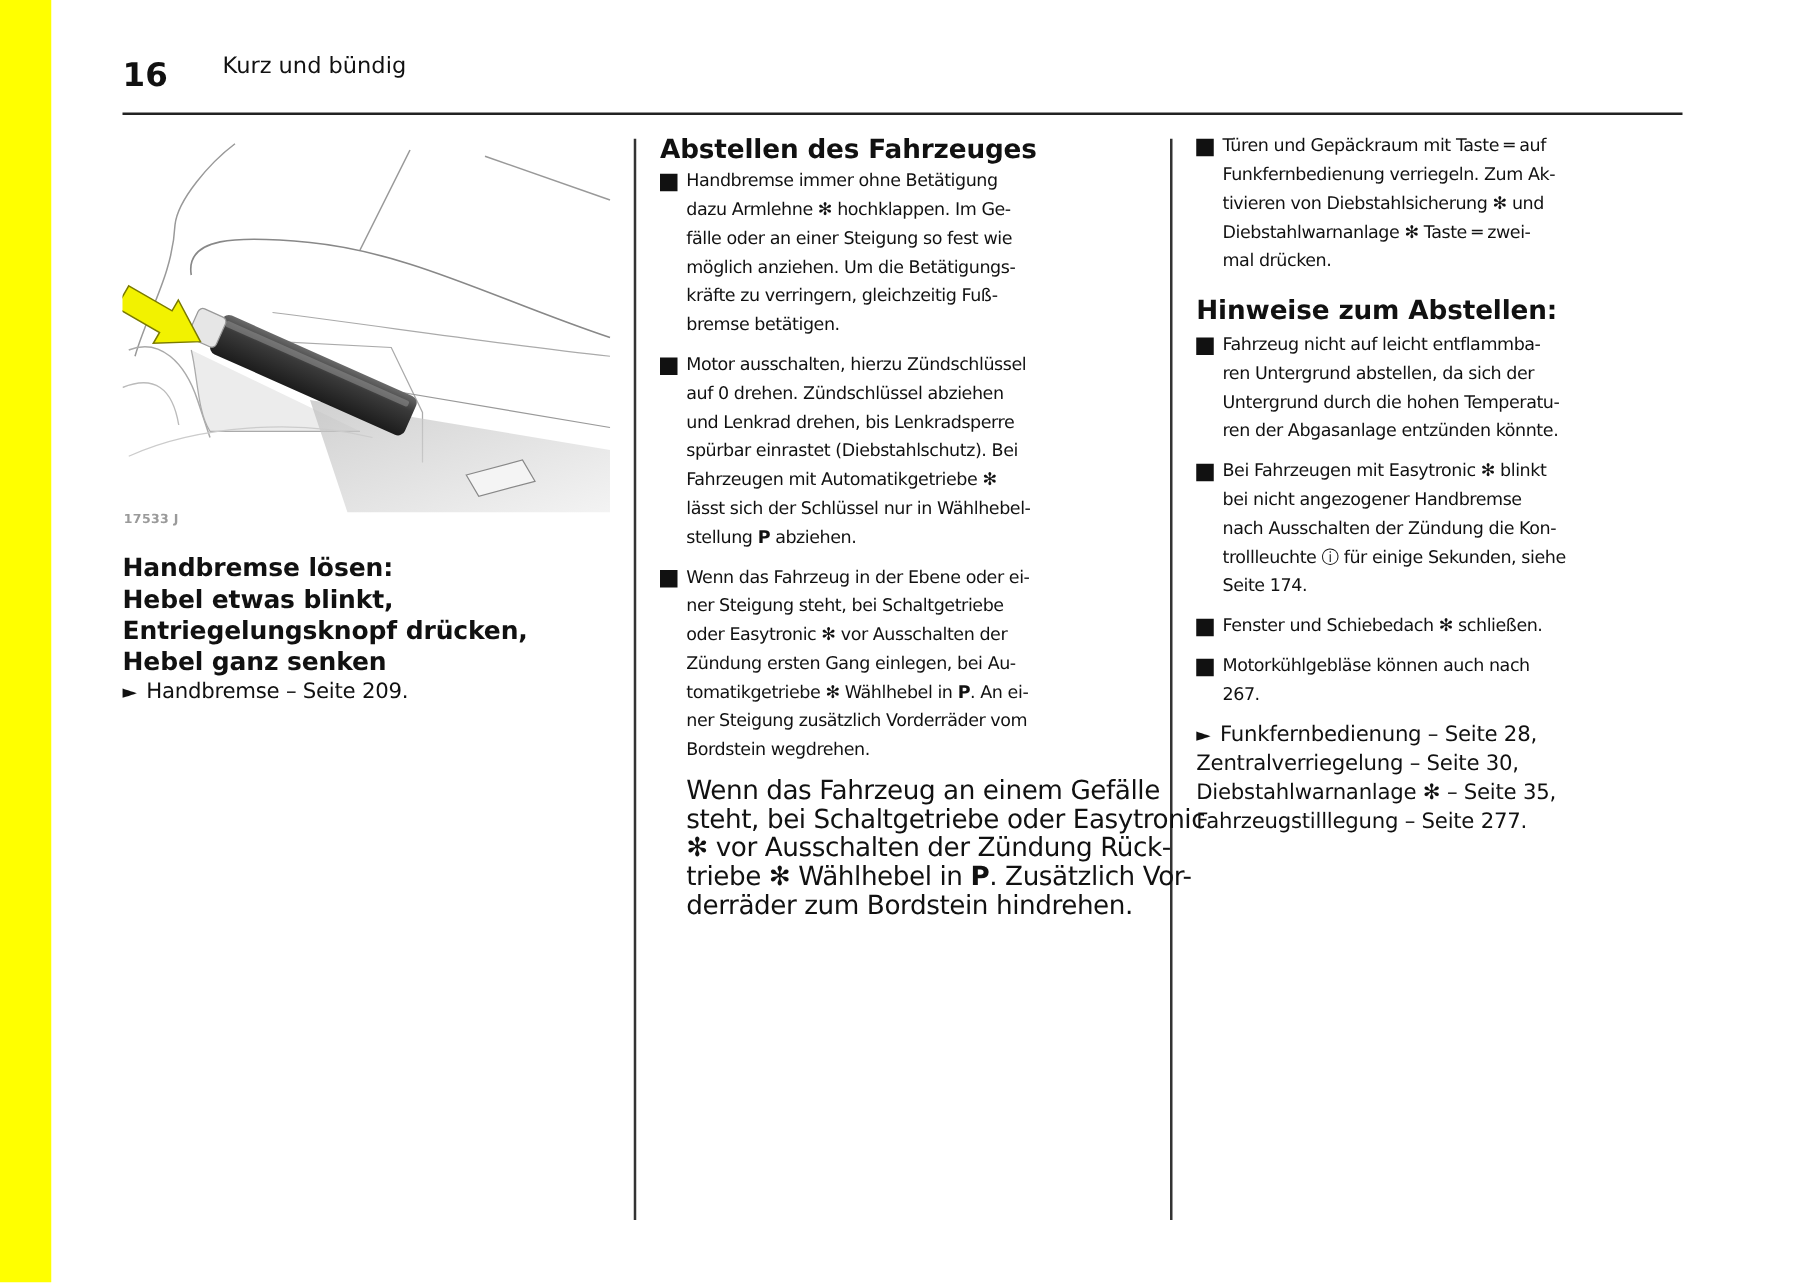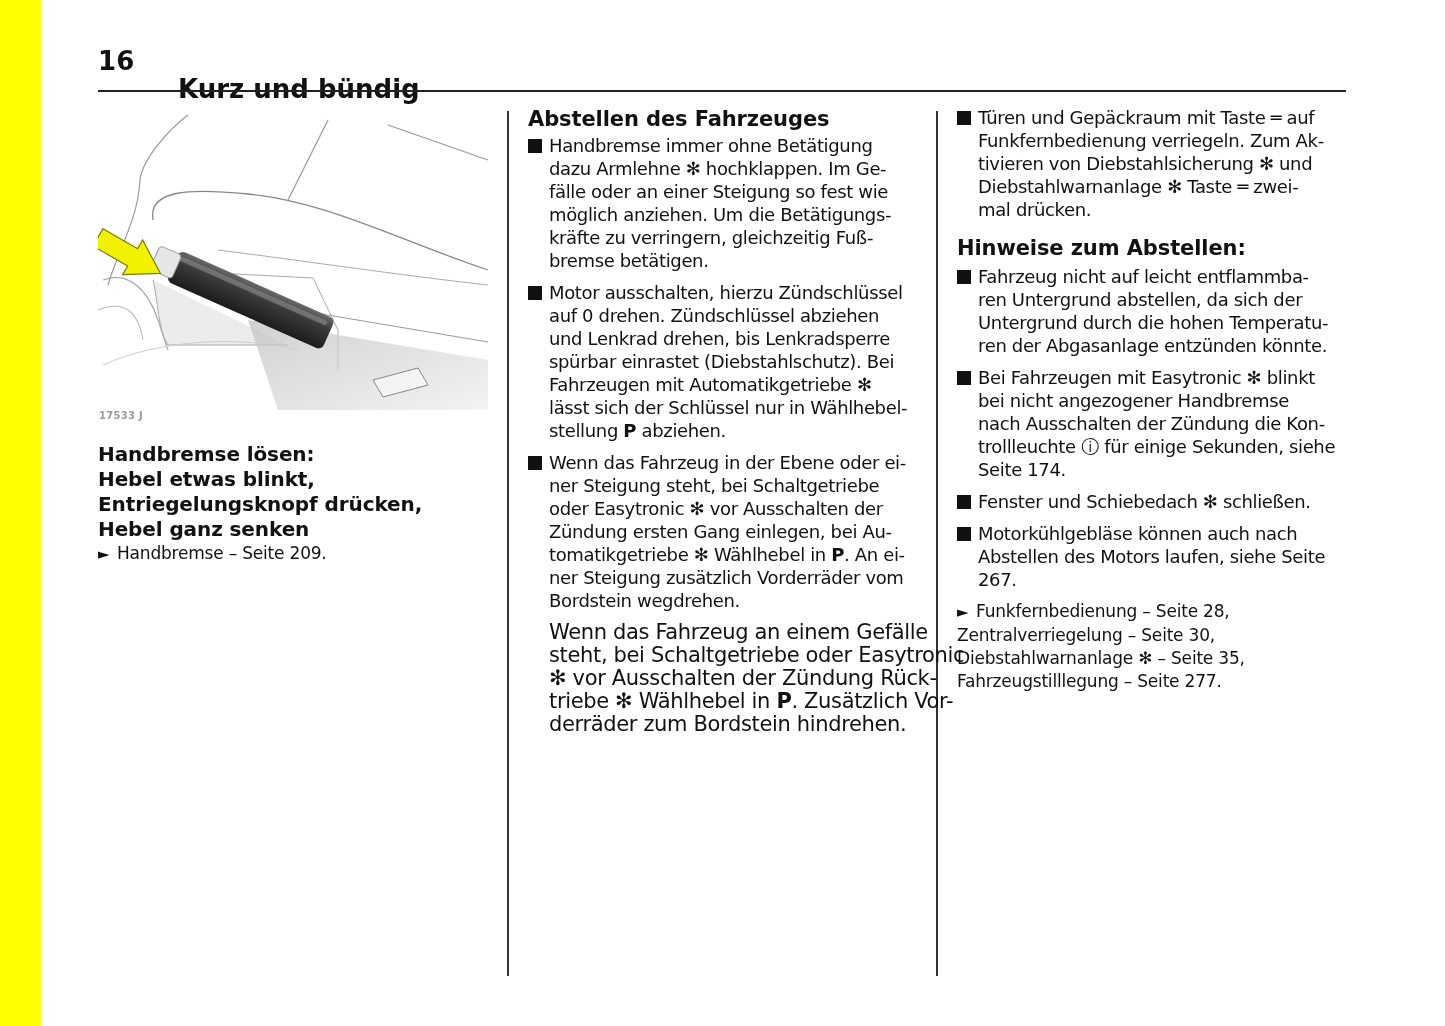--- a/index.html
+++ b/index.html
@@ -14,21 +14,21 @@
       position: absolute; left: 0; top: 0; width: 41px; height: 1026px;
       background: #ffff00;
     }
     .header { position: absolute; left: 98px; top: 42px; height: 34px; }
     .page-number {
       position: absolute; left: 0; top: 4px;
       font-size: 26px; font-weight: bold; letter-spacing: 0.2px;
     }
     .chapter-title {
       position: absolute; left: 80px; top: 0; white-space: nowrap;
-      font-size: 26px; font-weight: bold; margin-top: 32px;
+      font-size: 18px; font-weight: normal;
     }
     .header-rule {
       position: absolute; left: 98px; top: 90px; width: 1248px; height: 2px;
       background: #222;
     }
     .divider {
       position: absolute; top: 111px; width: 2px; height: 865px;
       background: #333;
     }
     .divider.d1 { left: 507px; }
@@ -55,21 +55,21 @@
       font-size: 17px; line-height: 23px; letter-spacing: -0.2px;
     }
     .ref .tri { display: inline-block; width: 19px; font-size: 15px; }
 
     .section-title {
       font-size: 21px; font-weight: bold; line-height: 30px; letter-spacing: -0.1px;
     }
     .bullet-list { list-style: none; }
     .bullet-item {
       position: relative; padding-left: 21px;
-      font-size: 18px; line-height: 23px; letter-spacing: -0.35px;
+      font-size: 14px; line-height: 23px; letter-spacing: -0.35px;
       margin-bottom: 9px;
       hyphens: manual;
     }
     .bullet-item .sq {
       position: absolute; left: 0; top: 5px; width: 14px; height: 14px;
       background: #111;
     }
     .para {
       padding-left: 21px;
       font-size: 21px; line-height: 23px; letter-spacing: -0.35px;
@@ -225,21 +225,20 @@
         <span class="line">trollleuchte ⓘ für einige Sekunden, siehe</span>
         <span class="line">Seite 174.</span>
       </li>
       <li class="bullet-item">
         <span class="sq"></span>
         <span class="line">Fenster und Schiebedach ✻ schließen.</span>
       </li>
       <li class="bullet-item">
         <span class="sq"></span>
         <span class="line">Motorkühlgebläse können auch nach</span>
-        <span class="line">Abstellen des Motors laufen, siehe Seite</span>
         <span class="line">267.</span>
       </li>
     </ul>
     <div class="ref">
       <span class="line"><span class="tri">►</span><span>Funkfernbedienung – Seite 28,</span></span>
       <span class="line">Zentralverriegelung – Seite 30,</span>
       <span class="line">Diebstahlwarnanlage ✻ – Seite 35,</span>
       <span class="line">Fahrzeugstilllegung – Seite 277.</span>
     </div>
   </div>

